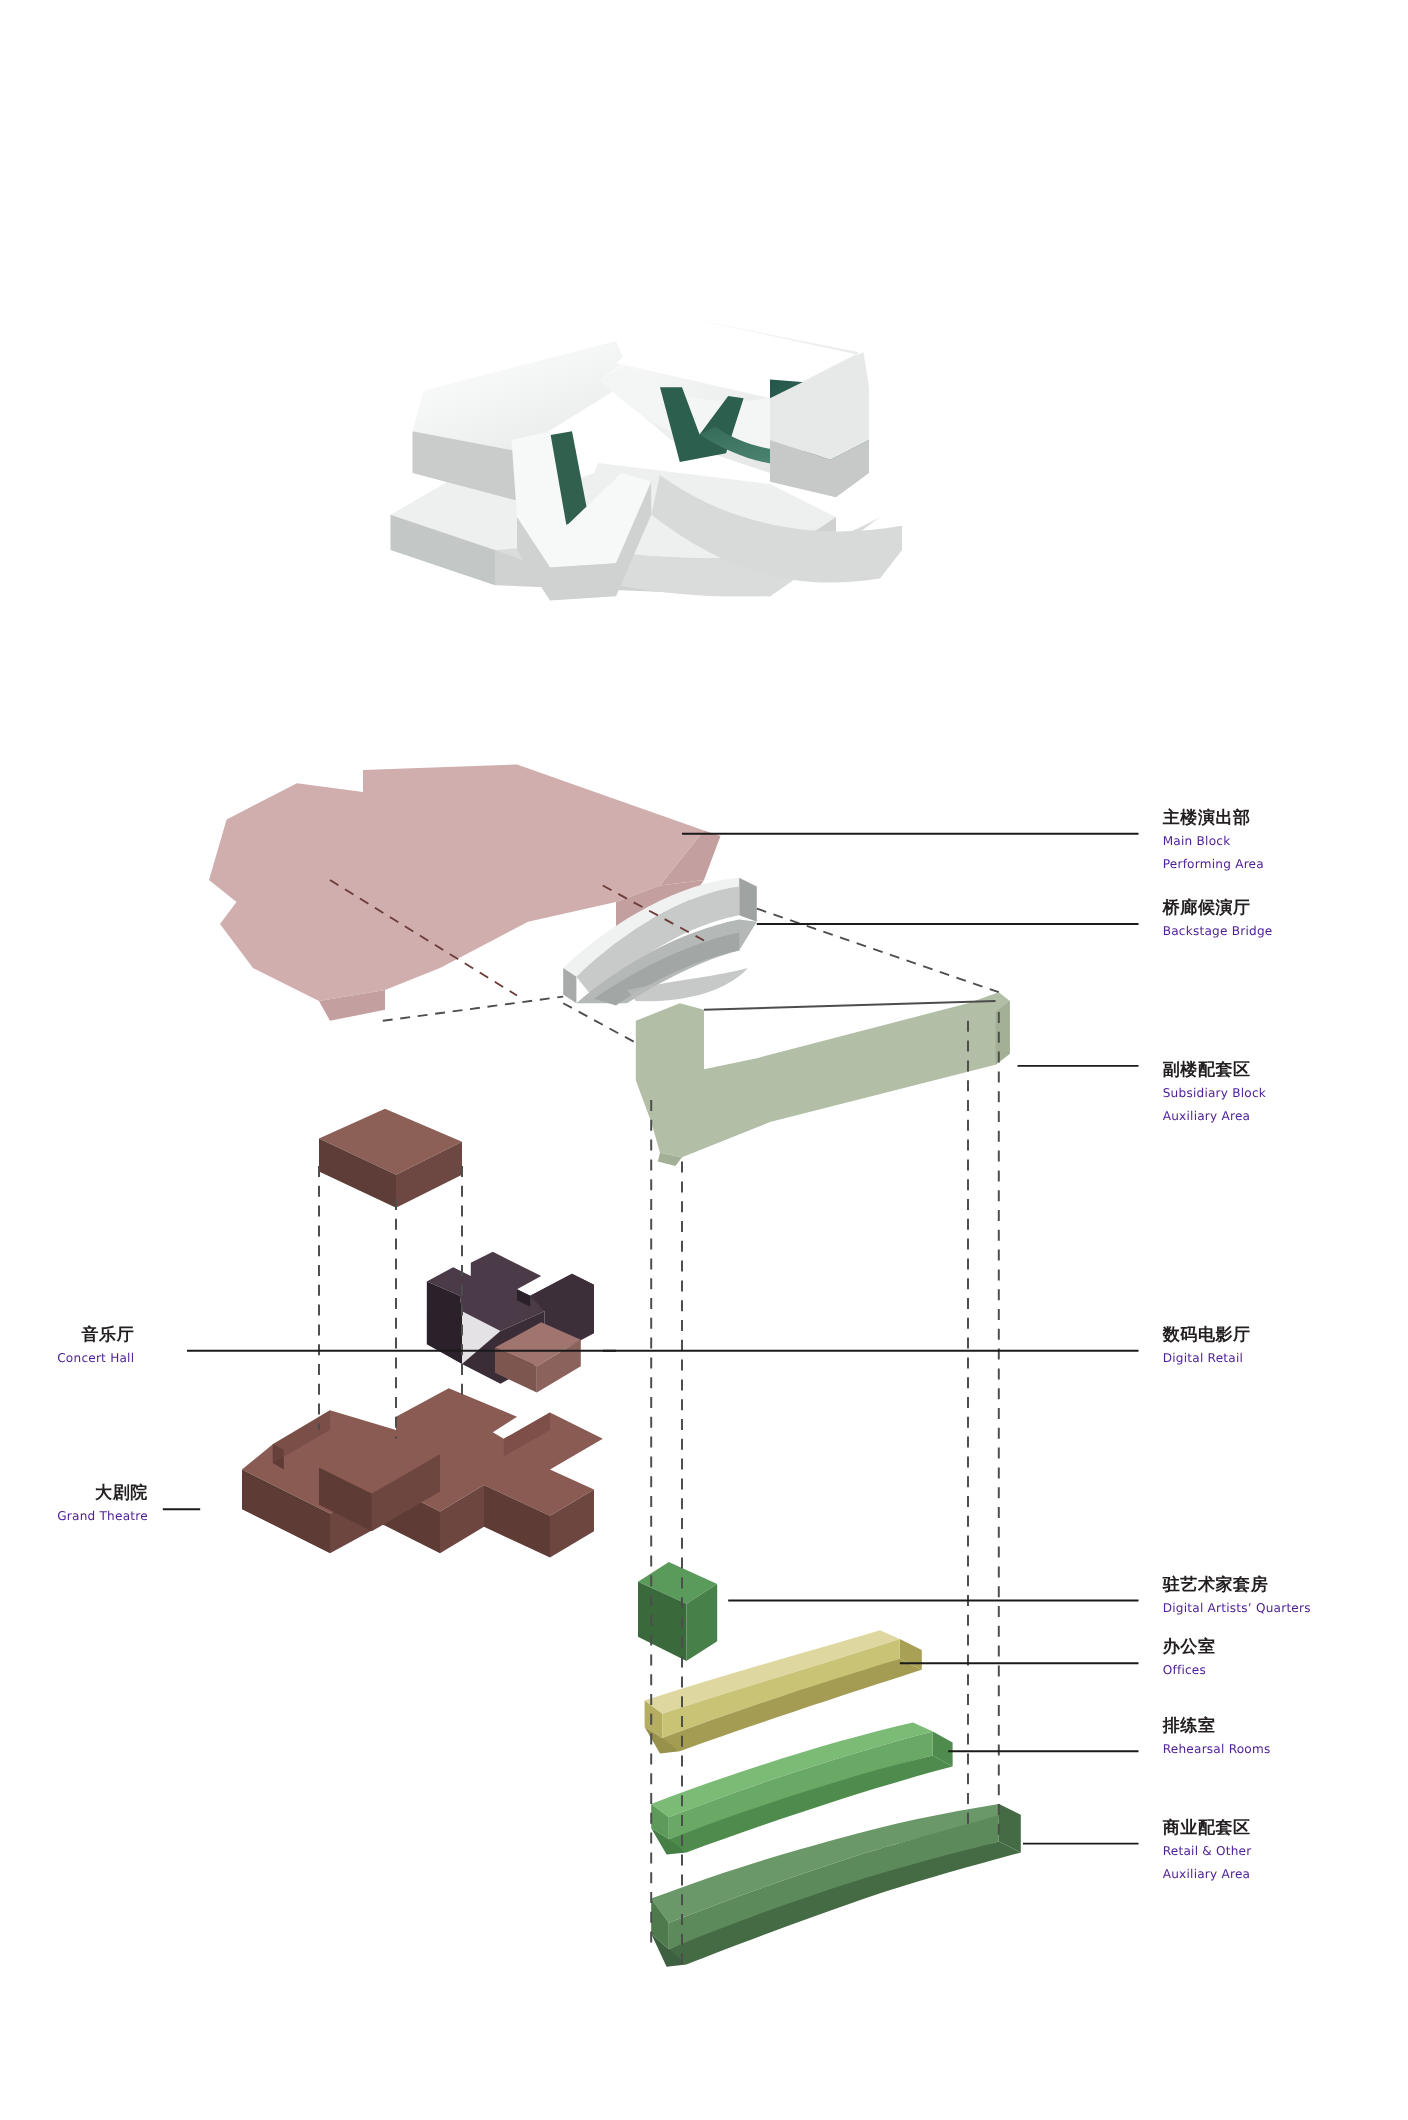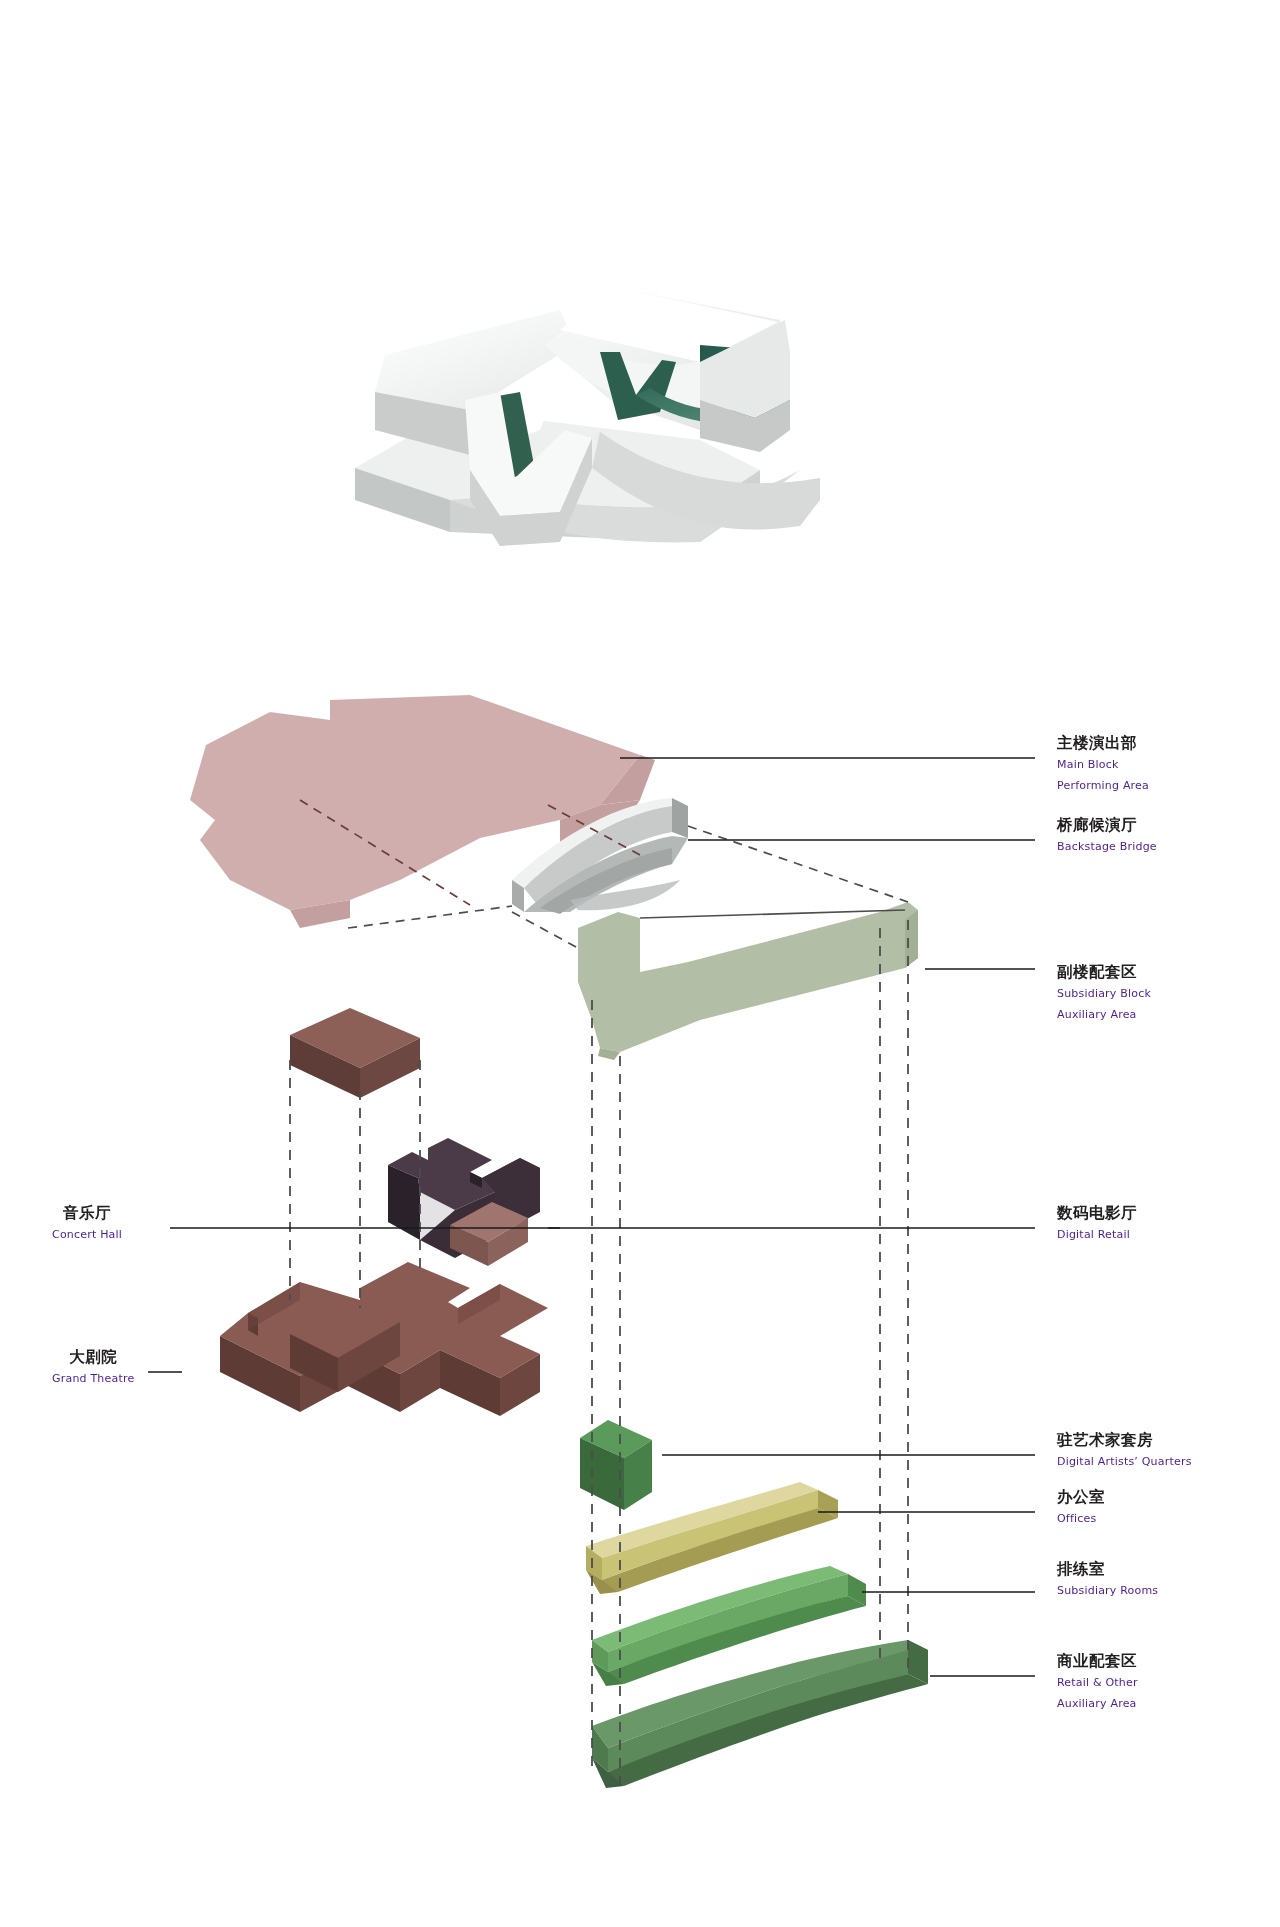--- a/index.html
+++ b/index.html
@@ -14,21 +14,21 @@
   .lbl .cn{
     font-family:"DejaVu Sans","Liberation Sans",sans-serif;
     font-size:15.5px;font-weight:700;color:#231f20;letter-spacing:.5px;
     line-height:21px;white-space:nowrap;
   }
   .lbl .en{
     font-family:"DejaVu Sans","Liberation Sans",sans-serif;
     font-size:11px;font-weight:400;color:#4c1d95;letter-spacing:.2px;
     line-height:21px;white-space:nowrap;
   }
-  .lbl.left{text-align:center;}
+  .lbl.left{text-align:right;}
 </style>
 </head>
 <body>
 
 <div id="stage">
 
   <svg class="layer" viewBox="0 0 1280 1927">
     <defs>
       <linearGradient id="gRoofA" x1="0" y1="0" x2="0.7" y2="1">
         <stop offset="0%" stop-color="#ffffff"></stop>
@@ -275,21 +275,21 @@
     <div class="en">Digital Artists’ Quarters</div>
   </div>
 
   <div class="lbl" style="left:1035px;top:1487px;padding-left:22px;">
     <div class="cn">办公室</div>
     <div class="en">Offices</div>
   </div>
 
   <div class="lbl" style="left:1035px;top:1525px;padding-left:22px;margin-top:34px;">
     <div class="cn">排练室</div>
-    <div class="en">Subsidiary Rooms</div>
+    <div class="en">Rehearsal Rooms</div>
   </div>
 
   <div class="lbl" style="left:1035px;top:1651px;padding-left:22px;">
     <div class="cn">商业配套区</div>
     <div class="en">Retail &amp; Other</div>
     <div class="en">Auxiliary Area</div>
   </div>
 
   <div class="lbl left" style="left:52px;top:1203px;">
     <div class="cn">音乐厅</div>

